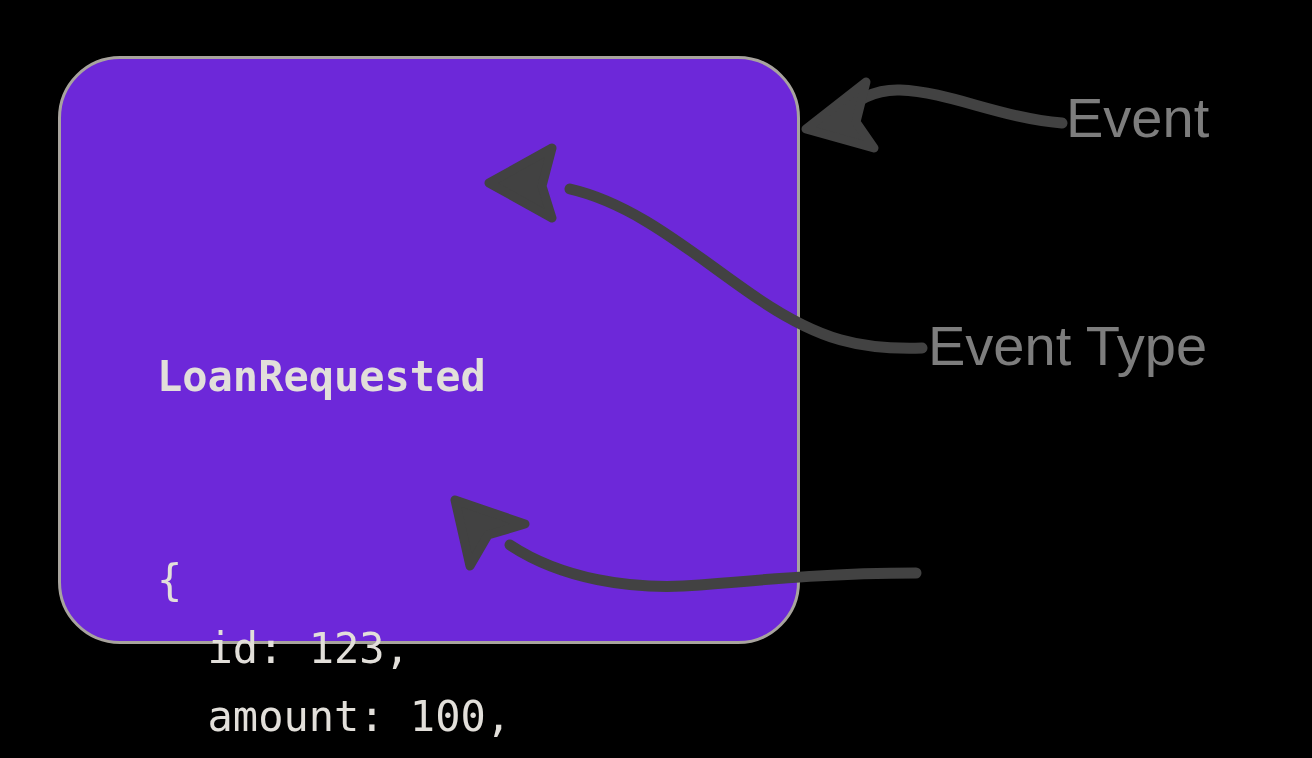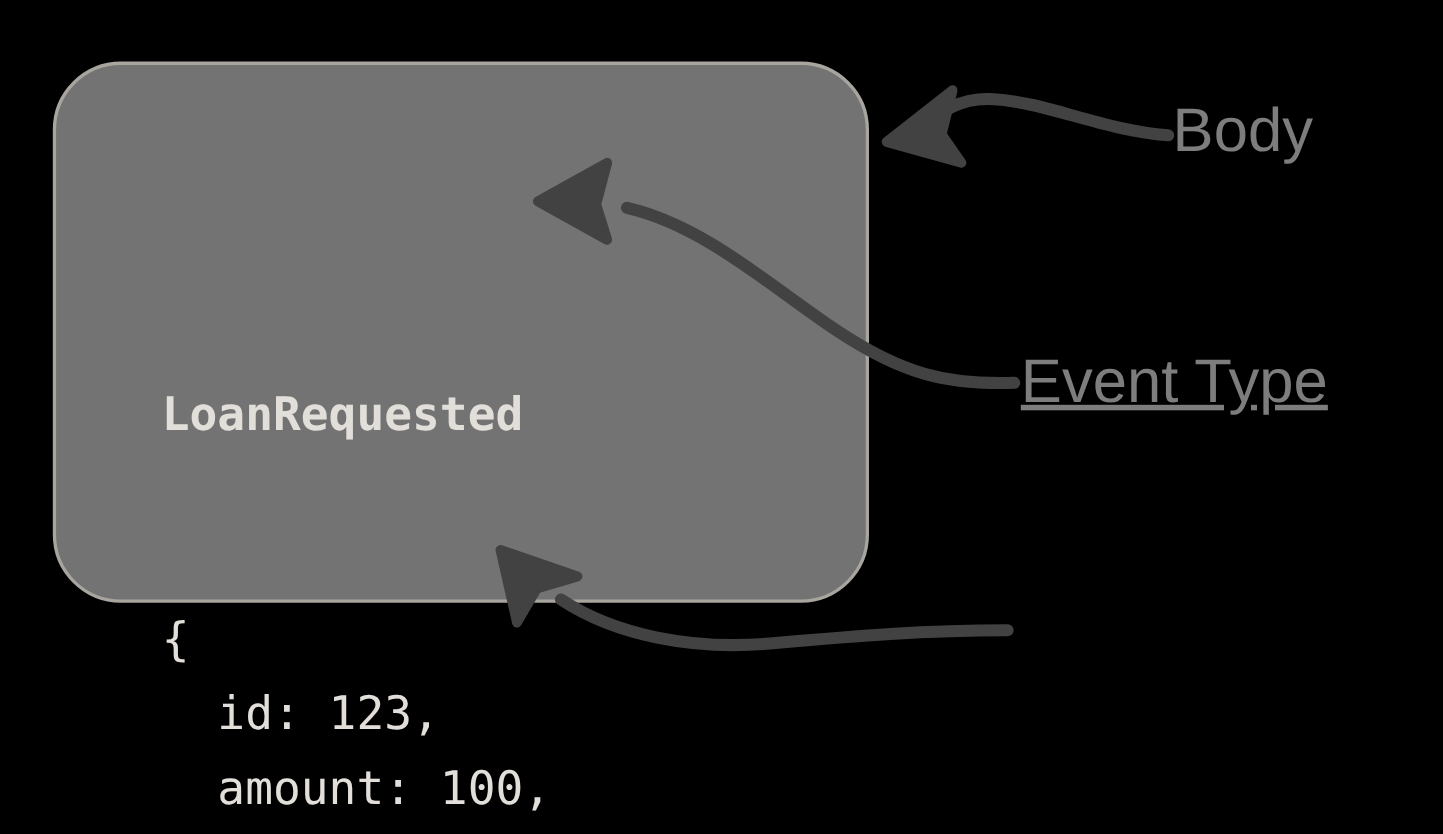--- a/index.html
+++ b/index.html
@@ -16,26 +16,26 @@
   #canvas {
     position: relative;
     width: 1312px;
     height: 758px;
     background: #000000;
   }
 
   
   #event-card {
     position: absolute;
-    left: 48px;
+    left: 58px;
     top: 56px;
     width: 742px;
-    height: 492px;
+    height: 588px;
     box-sizing: border-box;
-    background: #737373;
+    background: #6d28d9;
     border: 3px solid #a8a49e;
     border-radius: 62px;
   }
 
   
   #event-code {
     position: absolute;
     left: 96px;
     top: 148px;
     font-family: "DejaVu Sans Mono", "Liberation Mono", monospace;
@@ -67,21 +67,21 @@
   
   .annotation-label {
     position: absolute;
     font-family: "Liberation Sans", sans-serif;
     font-size: 56px;
     color: #7d7d7d;
     white-space: nowrap;
     line-height: 1;
   }
   #label-event      { left: 1066px; top: 90px; }
-  #label-event-type { left: 928px;  top: 318px; text-decoration: underline; }
+  #label-event-type { left: 928px;  top: 318px; }
   #label-event-body { left: 920px;  top: 542px; }
 </style>
 </head>
 <body>
 
 <div id="canvas">
 
   <div id="event-card">
     <div id="event-code">
       <span class="evt-type">LoanRequested</span>
@@ -104,18 +104,18 @@
       <path d="M 922,348 C 860,350 820,340 760,300 C 700,260 640,205 570,189" stroke="#424242" stroke-width="11" fill="none" stroke-linecap="round"></path>
       <path d="M 489,183 L 552,148 L 542,186 L 552,218 Z" fill="#424242" stroke="#424242" stroke-width="9" stroke-linejoin="round"></path>
     </g>
 
     <g>
       <path d="M 916,573 C 840,573 780,578 700,585 C 630,591 560,578 510,545" stroke="#424242" stroke-width="11" fill="none" stroke-linecap="round"></path>
       <path d="M 455,500 L 525,524 L 488,535 L 470,566 Z" fill="#424242" stroke="#424242" stroke-width="9" stroke-linejoin="round"></path>
     </g>
   </svg>
 
-  <div class="annotation-label" id="label-event">Body</div>
+  <div class="annotation-label" id="label-event">Event</div>
 
   <div class="annotation-label" id="label-event-type">Event Type</div>
 
 
 </div>
 
 </body></html>

